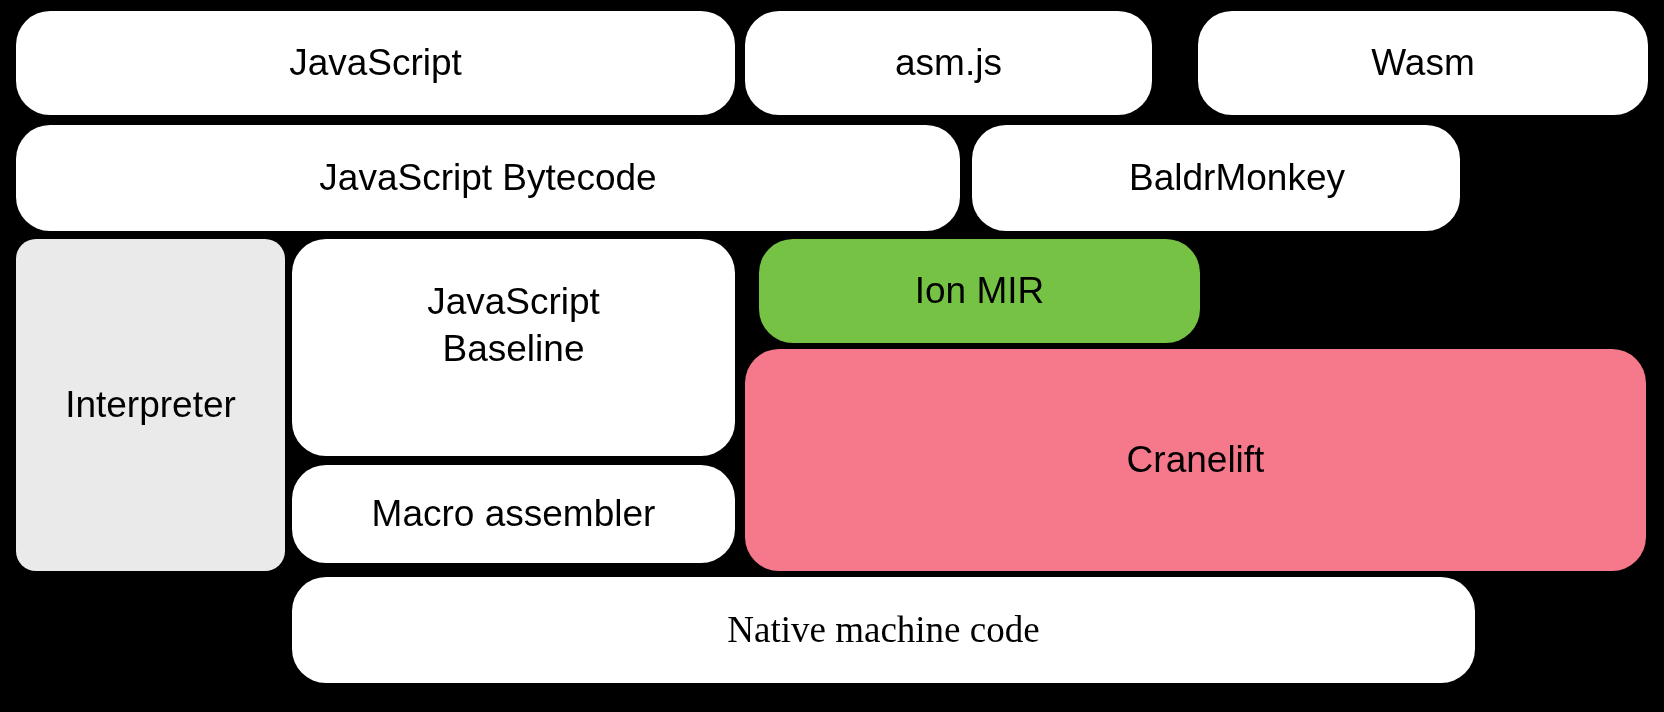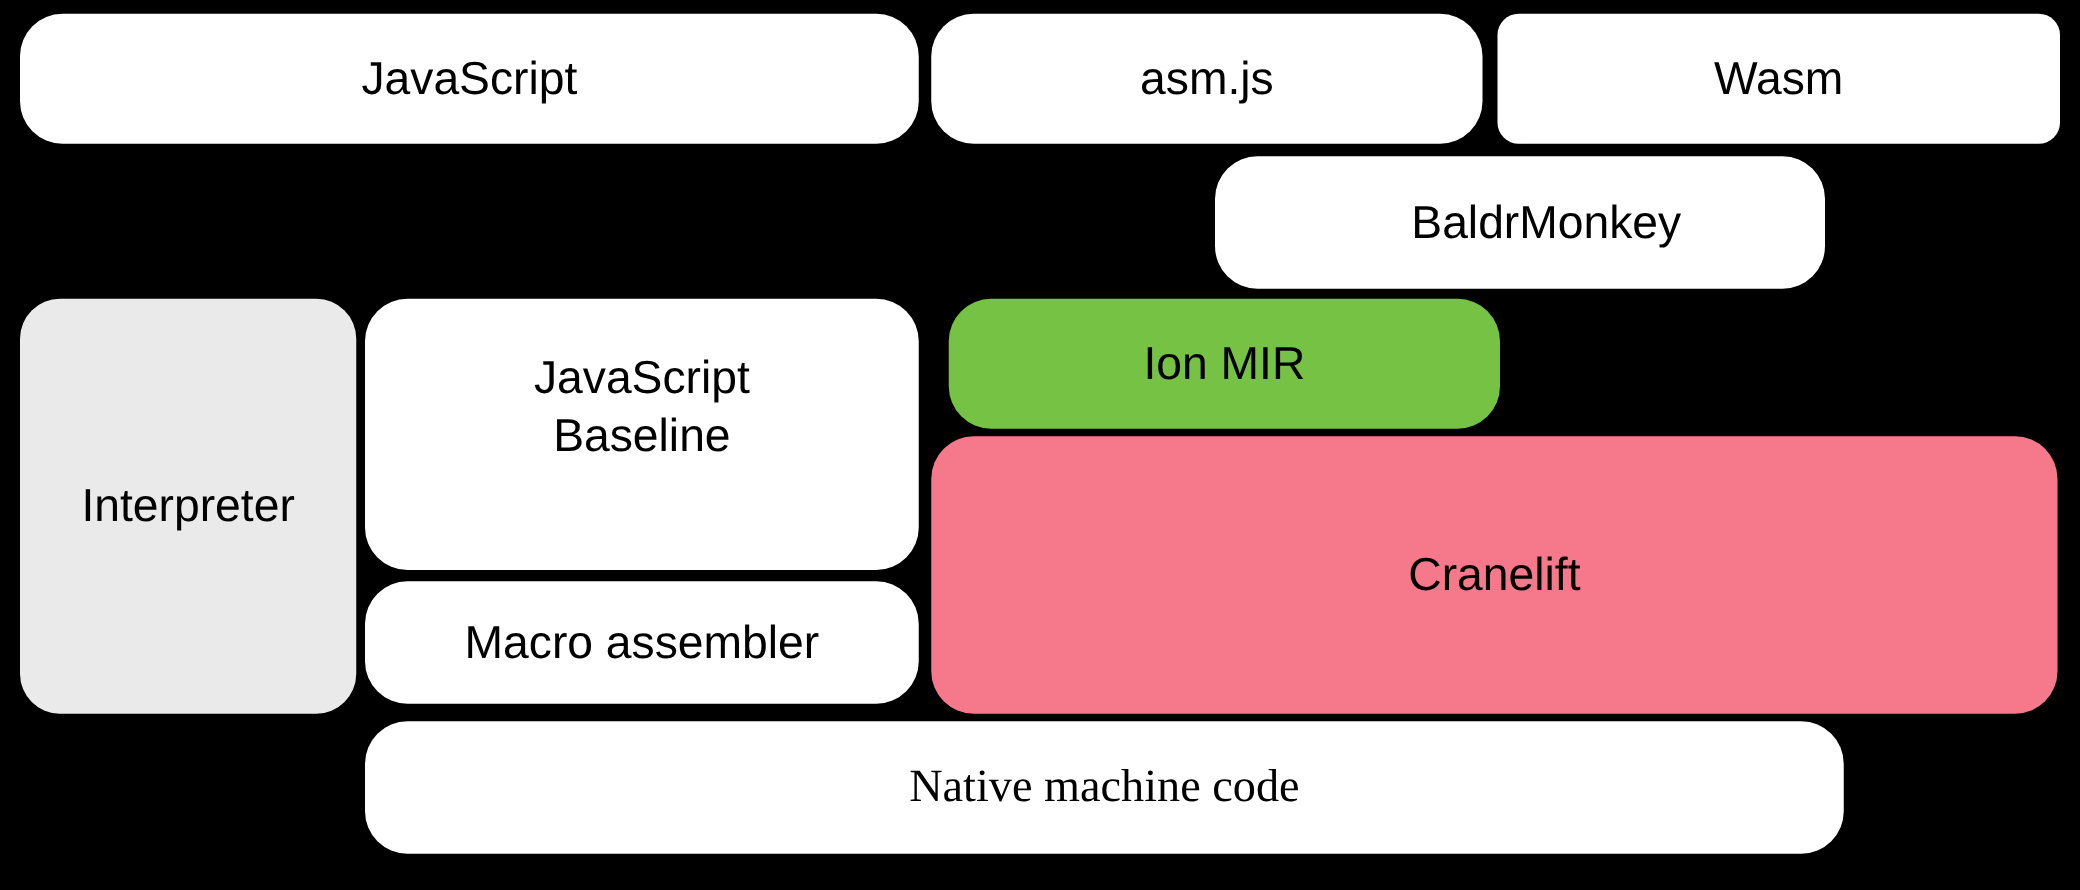--- a/index.html
+++ b/index.html
@@ -25,26 +25,26 @@
     background: var(--box-white, #ffffff);
     color: var(--text, #000000);
     font-size: 37px;
     line-height: 1.25;
     text-align: left;
     white-space: nowrap;
   }
   .node span { display: block; }
 
   .n-javascript          { left: 16px;  top: 11px;  width: 719px;  height: 104px; }
-  .n-asmjs               { left: 745px; top: 11px;  width: 441px;  height: 104px; }
-  .n-wasm                { left: 1198px;top: 11px;  width: 450px;  height: 104px; border-radius: 17px; }
+  .n-asmjs               { left: 745px; top: 11px;  width: 407px;  height: 104px; }
+  .n-wasm                { left: 1198px;top: 11px;  width: 450px;  height: 104px; }
   .n-javascript-bytecode { left: 16px;  top: 125px; width: 944px;  height: 106px; }
   .n-baldrmonkey         { left: 972px; top: 125px; width: 446px;  height: 106px; padding-left: 42px; }
   .n-interpreter         { left: 16px;  top: 239px; width: 269px;  height: 332px;
-                           background: var(--box-gray, #eaeaea); border-radius: 32px; }
+                           background: var(--box-gray, #eaeaea); border-radius: 20px; }
   .n-javascript-baseline { left: 292px; top: 239px; width: 443px;  height: 217px;
                            padding-bottom: 44px; box-sizing: border-box; }
   .n-ion-mir             { left: 745px; top: 239px; width: 441px;  height: 104px;
                            background: var(--box-green, #75c245); margin-left: 14px; }
   .n-cranelift           { left: 745px; top: 349px; width: 901px;  height: 222px;
                            background: var(--box-pink, #f5798b); }
   .n-macro-assembler     { left: 292px; top: 465px; width: 443px;  height: 98px; }
   .n-native-machine-code { left: 292px; top: 577px; width: 1183px; height: 106px; font-family: Liberation Serif, serif; }
 </style>
 </head>
@@ -57,20 +57,23 @@
   </div>
 
   <div class="node n-asmjs">
     <span>asm.js</span>
   </div>
 
   <div class="node n-wasm">
     <span>Wasm</span>
   </div>
 
+  <div class="node n-javascript-bytecode">
+    <span>JavaScript Bytecode</span>
+  </div>
 
   <div class="node n-baldrmonkey">
     <span>BaldrMonkey</span>
   </div>
 
   <div class="node n-interpreter">
     <span>Interpreter</span>
   </div>
 
   <div class="node n-javascript-baseline">

